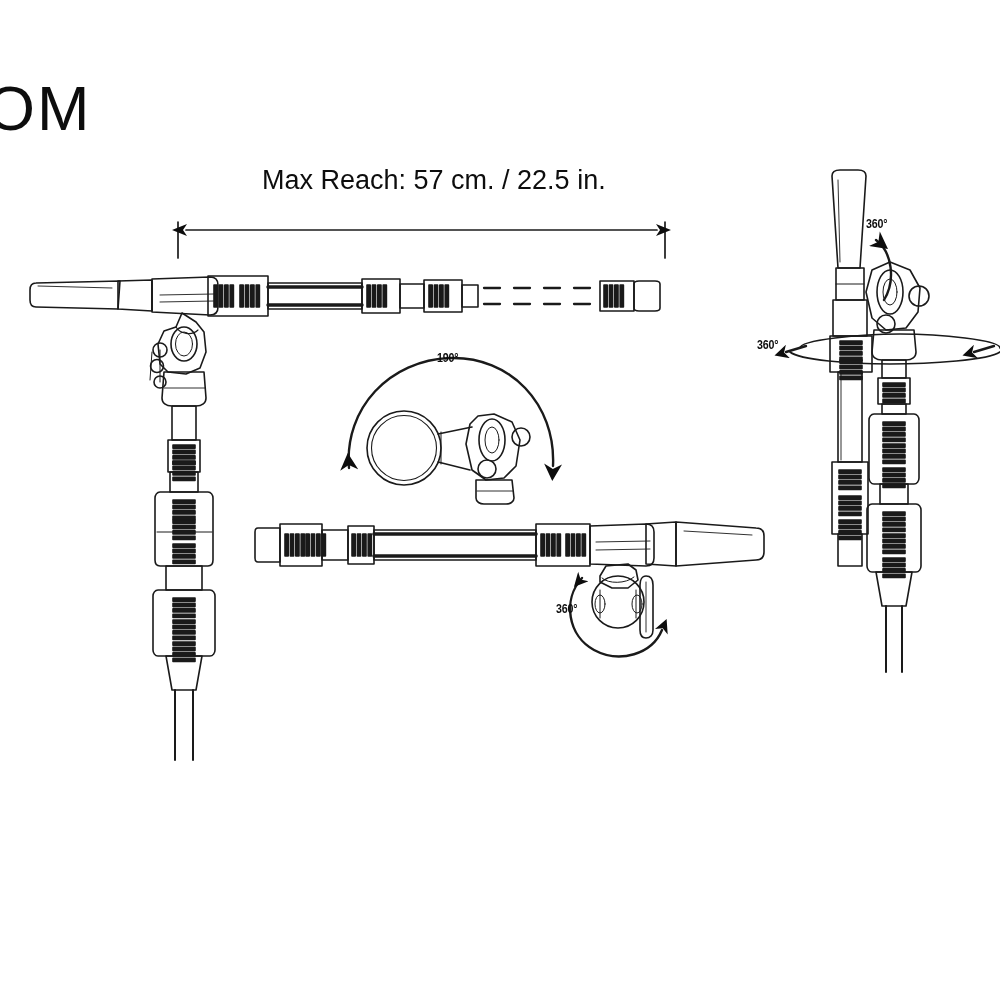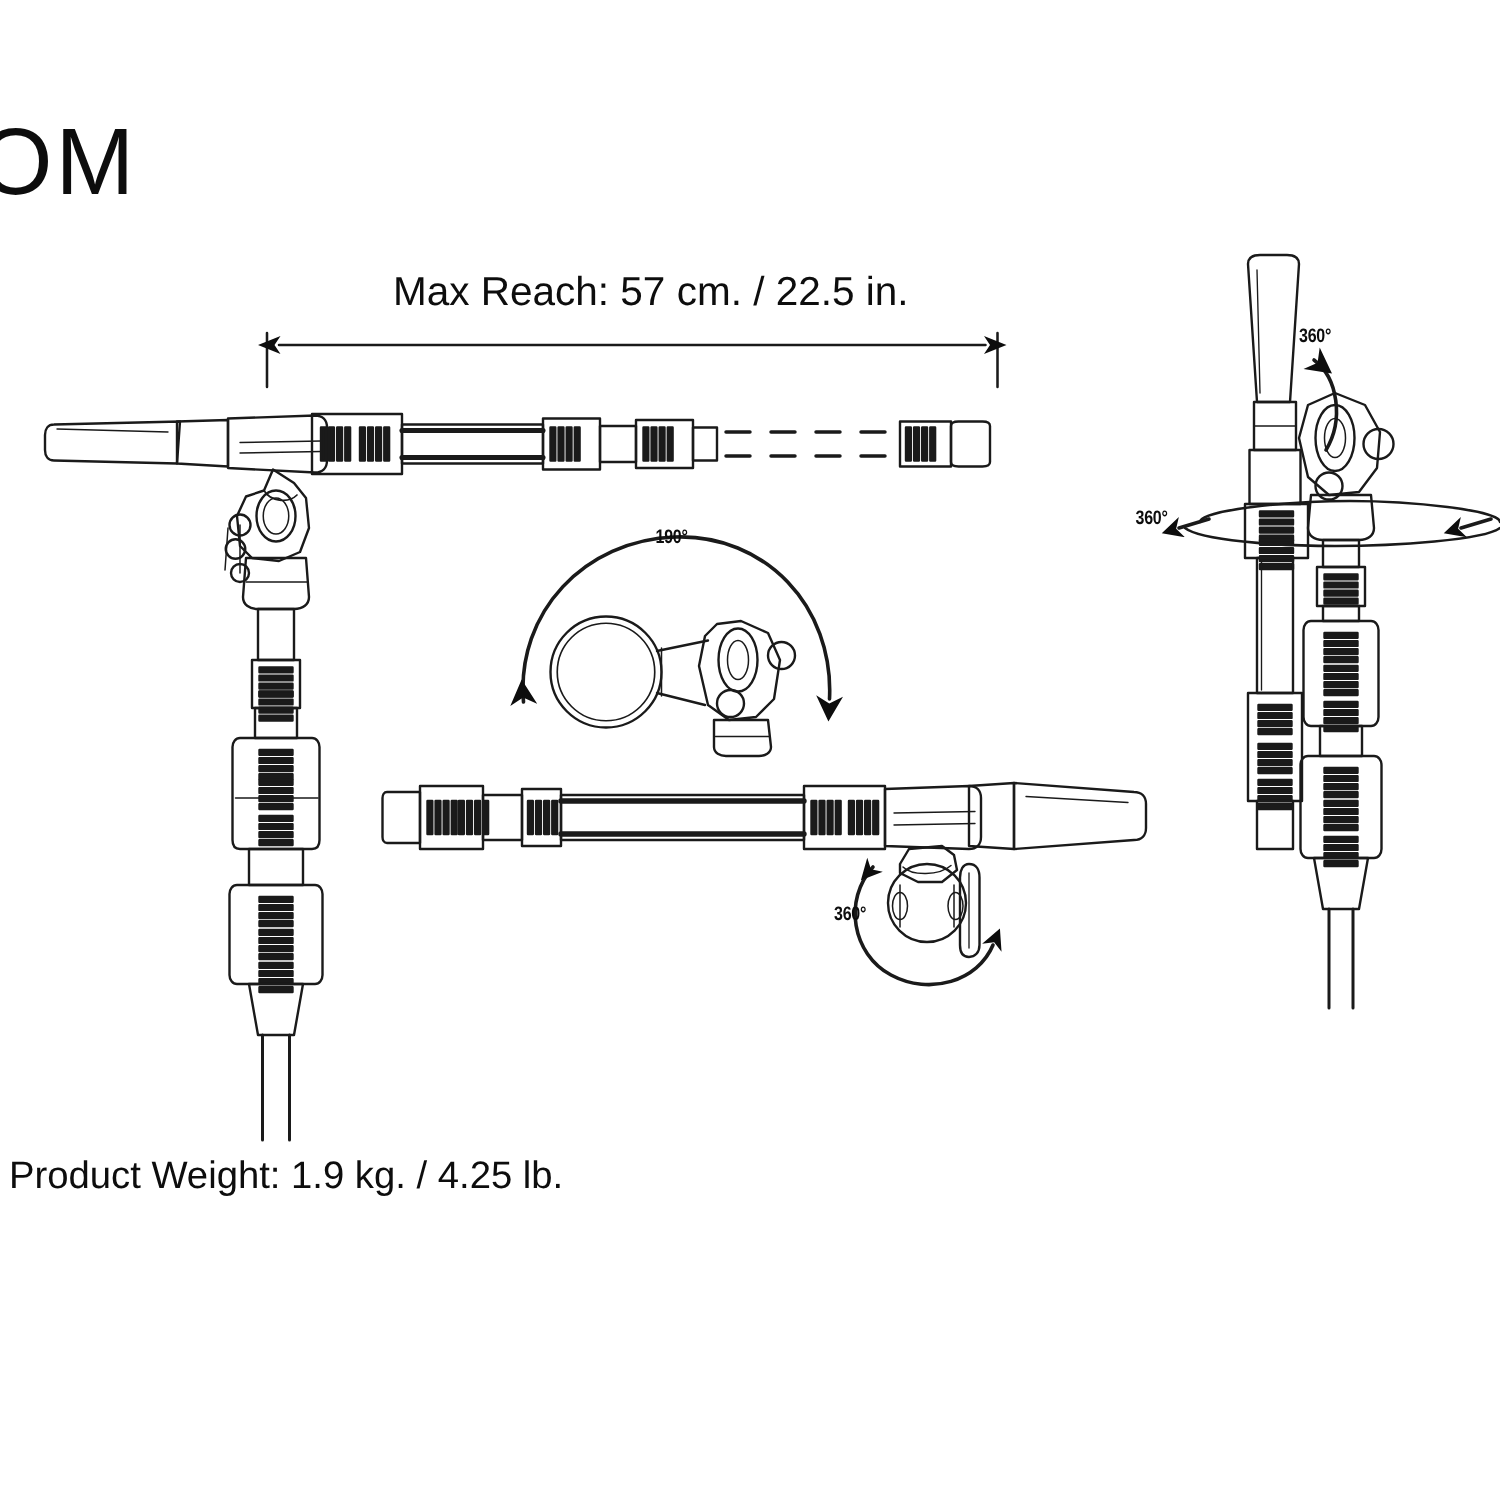--- a/index.html
+++ b/index.html
@@ -39,21 +39,20 @@
   .dim-label {
     position: absolute;
     left: 262px;
     top: 166px;
     font-family: "Liberation Sans", sans-serif;
     font-size: 27px;
     font-weight: 400;
     color: #0d0d0d;
     white-space: nowrap;
     line-height: 1.1;
-    margin-top: 14px;
   }
   .spec-block {
     position: absolute;
     left: 6px;
     top: 768px;
     font-family: "Liberation Sans", sans-serif;
     font-size: 25.5px;
     font-weight: 400;
     color: #0d0d0d;
     line-height: 1.33;
@@ -400,16 +399,15 @@
   <div class="brand-wordmark">OM</div>
 
   <div class="dim-label">Max Reach: 57 cm. / 22.5 in.</div>
 
   <div class="angle-label" id="angle-190">190°</div>
   <div class="angle-label" id="angle-360-a">360°</div>
   <div class="angle-label" id="angle-360-b">360°</div>
   <div class="angle-label" id="angle-360-c">360°</div>
 
   <div class="spec-block">
-    <span class="spec-line">Product Weight: 1.9 kg. / 4.25 lb.</span>
   </div>
 
 </div>
 
 </body></html>

